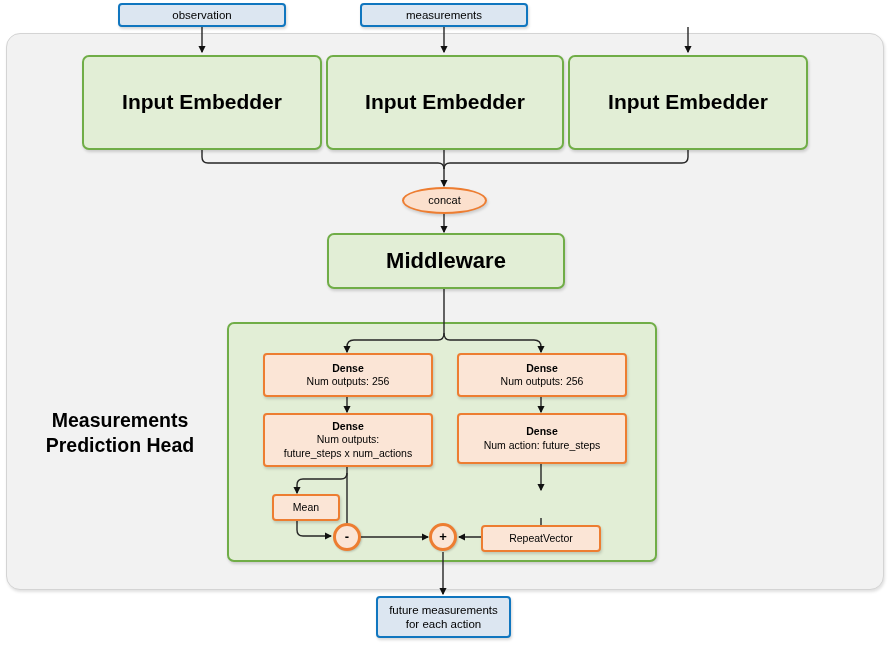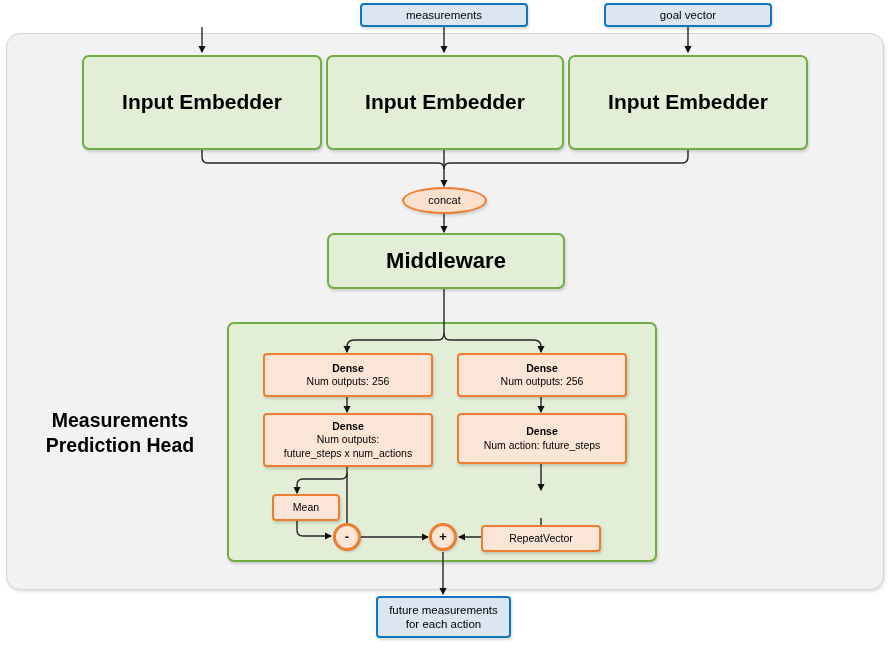--- a/index.html
+++ b/index.html
@@ -157,25 +157,25 @@
 
     <path class="lk" d="M 541 397 L 541 412" marker-end="url(#arrow)"></path>
 
     <path class="lk" d="M 541 464 L 541 490" marker-end="url(#arrow)"></path>
 
     <path class="lk" d="M 541 518 L 541 530 Q 541 537 534 537 L 459 537" marker-end="url(#arrow)"></path>
 
     <path class="lk" d="M 443 552 L 443 594" marker-end="url(#arrow)"></path>
   </svg>
 
+  <div class="node io-box" style="left:118px; top:3px; width:168px; height:24px;">
+    <span>observation</span>
+  </div>
   <div class="node io-box" style="left:360px; top:3px; width:168px; height:24px;">
     <span>measurements</span>
-  </div>
-  <div class="node io-box" style="left:604px; top:3px; width:168px; height:24px;">
-    <span>goal vector</span>
   </div>
 
   <div class="node green-box embedder" style="left:82px; top:55px; width:240px; height:95px;">
     <span>Input Embedder</span>
   </div>
   <div class="node green-box embedder" style="left:326px; top:55px; width:238px; height:95px;">
     <span>Input Embedder</span>
   </div>
   <div class="node green-box embedder" style="left:568px; top:55px; width:240px; height:95px;">
     <span>Input Embedder</span>

